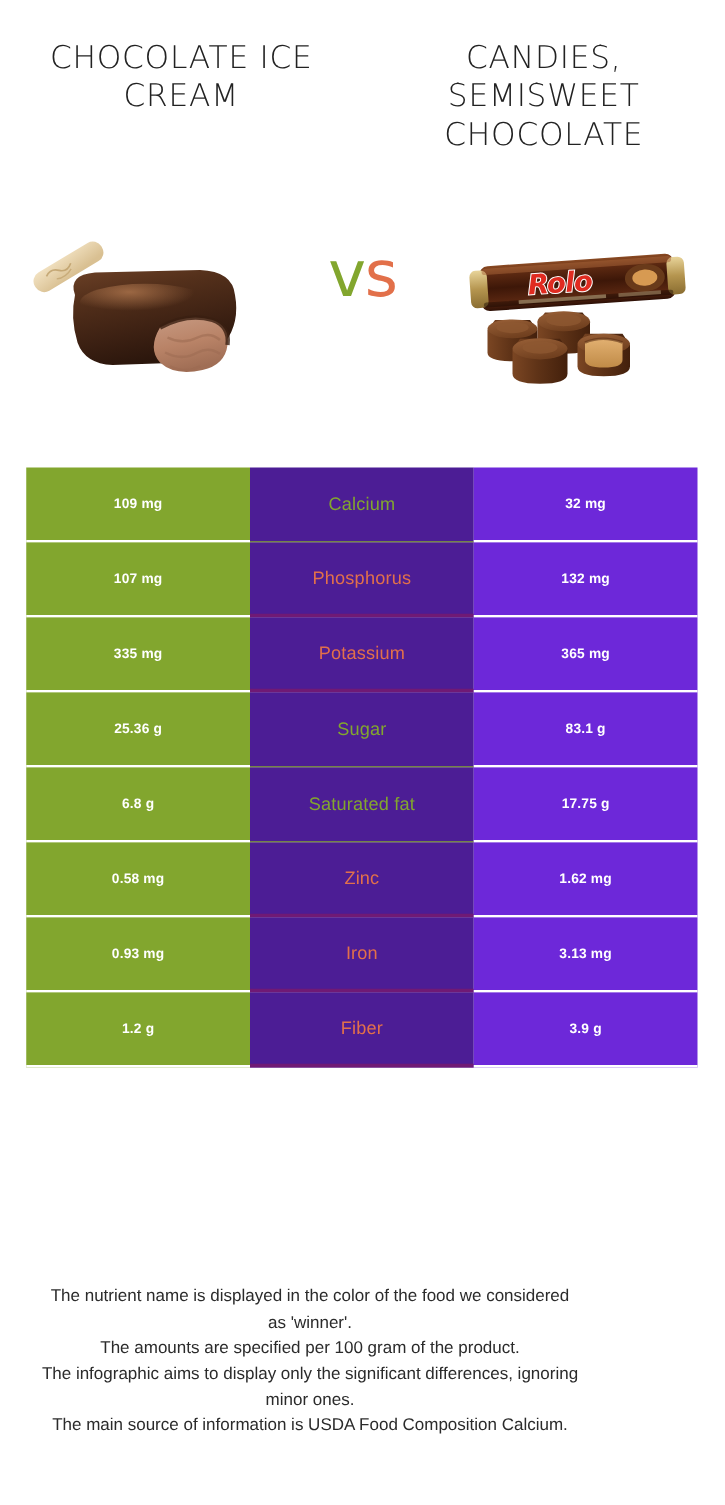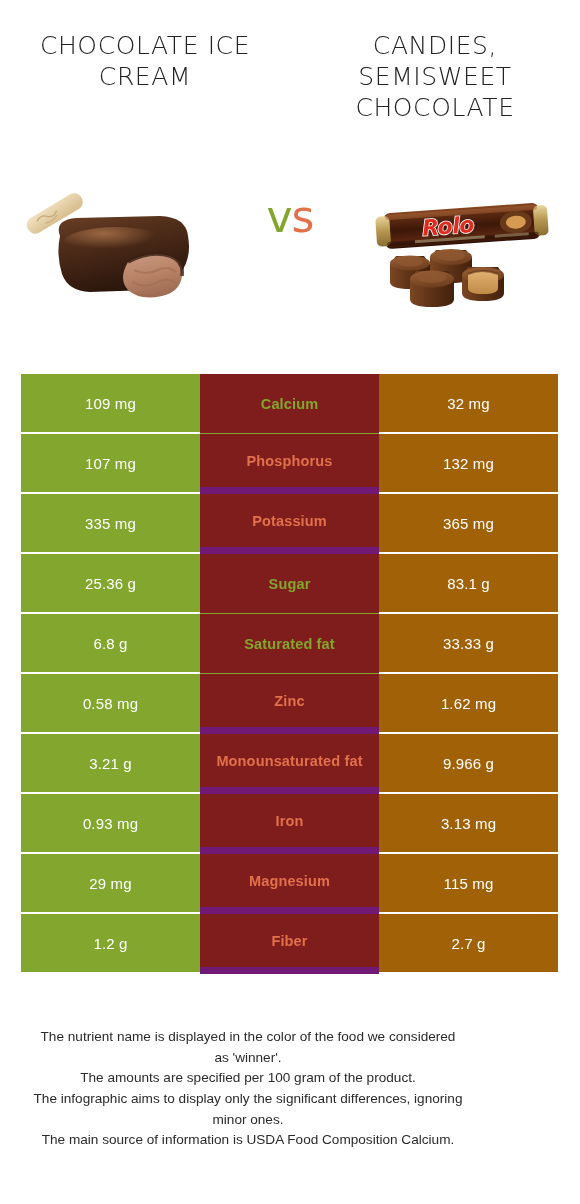--- a/index.html
+++ b/index.html
@@ -55,21 +55,21 @@
   }
   .img-left  { left: 14px; }
   .img-right { left: 356px; }
 
   .vs {
     position: absolute;
     left: 0; right: 0;
     top: 26px;
     text-align: center;
     font-family: "DejaVu Sans", sans-serif;
-    font-size: 44px;
+    font-size: 51px;
     font-weight: 400;
     letter-spacing: -1px;
     line-height: 1;
   }
   .vs .v { color: #82A62E; }
   .vs .s { color: #E2704A; }
 
   
   .table {
     position: absolute;
@@ -82,44 +82,44 @@
     width: 100%;
     height: 60px;
     margin-bottom: 0;
   }
   .row + .row { margin-top: 0; }
 
   .cell {
     display: flex;
     align-items: center;
     justify-content: center;
-    font-size: 15px;
-    font-weight: 400;
+    font-size: 11px;
+    font-weight: 700;
     letter-spacing: 0.15px;
   }
   .cell-left {
     flex: 0 0 179px;
     background: #82A62E;
     color: #ffffff;
     border-bottom: 2px solid #ffffff;
   }
   .cell-right {
     flex: 0 0 179px;
-    background: #a16207;
+    background: #6d28d9;
     color: #ffffff;
     border-bottom: 2px solid #ffffff;
   }
   .cell-mid {
     flex: 0 0 179px;
-    background: #7f1d1d;
-    font-weight: 700;
+    background: #4c1d95;
+    font-weight: 400;
     font-size: 14.5px;
   }
   .cell-mid.win-left  { border-bottom: 1px solid #82A62E; color: #82A62E; }
-  .cell-mid.win-right { border-bottom: 7px solid #701a75; color: #E2704A; }
+  .cell-mid.win-right { border-bottom: 3px solid #701a75; color: #E2704A; }
 
   
   .footer {
     position: absolute;
     left: 0;
     top: 1027px;
     width: 496px;
     padding: 0 32px;
     text-align: center;
     font-size: 13.6px;
@@ -283,46 +283,36 @@
       <div class="cell cell-right">365 mg</div>
     </div>
     <div class="row">
       <div class="cell cell-left">25.36 g</div>
       <div class="cell cell-mid win-left">Sugar</div>
       <div class="cell cell-right">83.1 g</div>
     </div>
     <div class="row">
       <div class="cell cell-left">6.8 g</div>
       <div class="cell cell-mid win-left">Saturated fat</div>
-      <div class="cell cell-right">33.33 g</div>
+      <div class="cell cell-right">17.75 g</div>
     </div>
     <div class="row">
       <div class="cell cell-left">0.58 mg</div>
       <div class="cell cell-mid win-right">Zinc</div>
       <div class="cell cell-right">1.62 mg</div>
     </div>
     <div class="row">
-      <div class="cell cell-left">3.21 g</div>
-      <div class="cell cell-mid win-right">Monounsaturated fat</div>
-      <div class="cell cell-right">9.966 g</div>
-    </div>
-    <div class="row">
       <div class="cell cell-left">0.93 mg</div>
       <div class="cell cell-mid win-right">Iron</div>
       <div class="cell cell-right">3.13 mg</div>
     </div>
     <div class="row">
-      <div class="cell cell-left">29 mg</div>
-      <div class="cell cell-mid win-right">Magnesium</div>
-      <div class="cell cell-right">115 mg</div>
-    </div>
-    <div class="row">
       <div class="cell cell-left">1.2 g</div>
       <div class="cell cell-mid win-right">Fiber</div>
-      <div class="cell cell-right">2.7 g</div>
+      <div class="cell cell-right">3.9 g</div>
     </div>
   </div>
 
 <div class="footer">
   <p>The nutrient name is displayed in the color of the food we considered as 'winner'.</p>
   <p>The amounts are specified per 100 gram of the product.</p>
   <p>The infographic aims to display only the significant differences, ignoring minor ones.</p>
   <p>The main source of information is USDA Food Composition Calcium.</p>
 </div>
 

